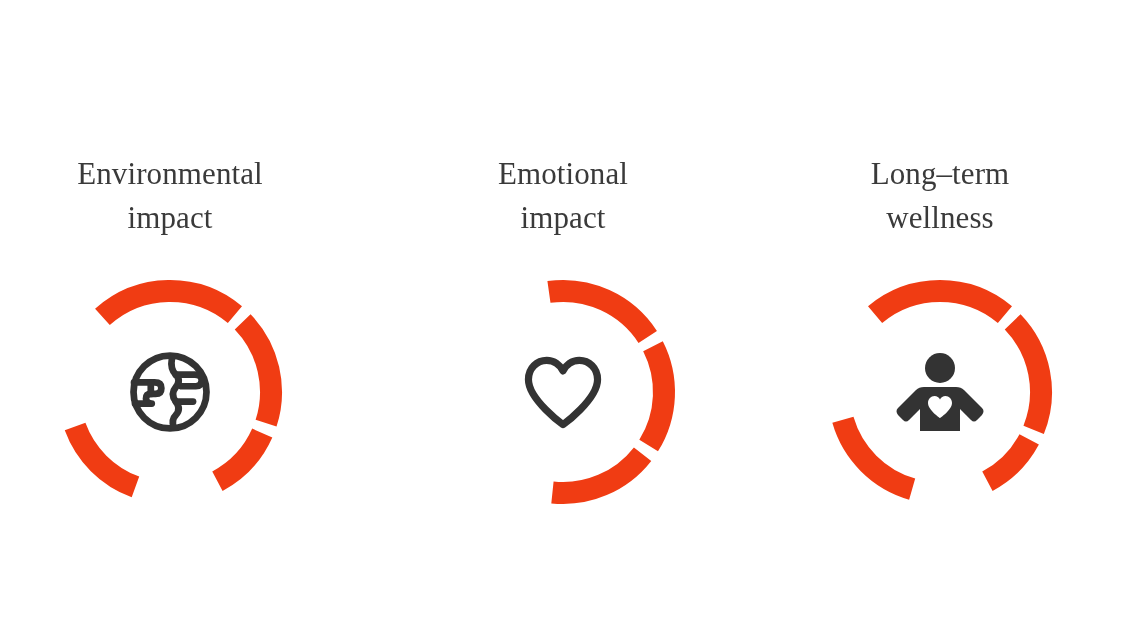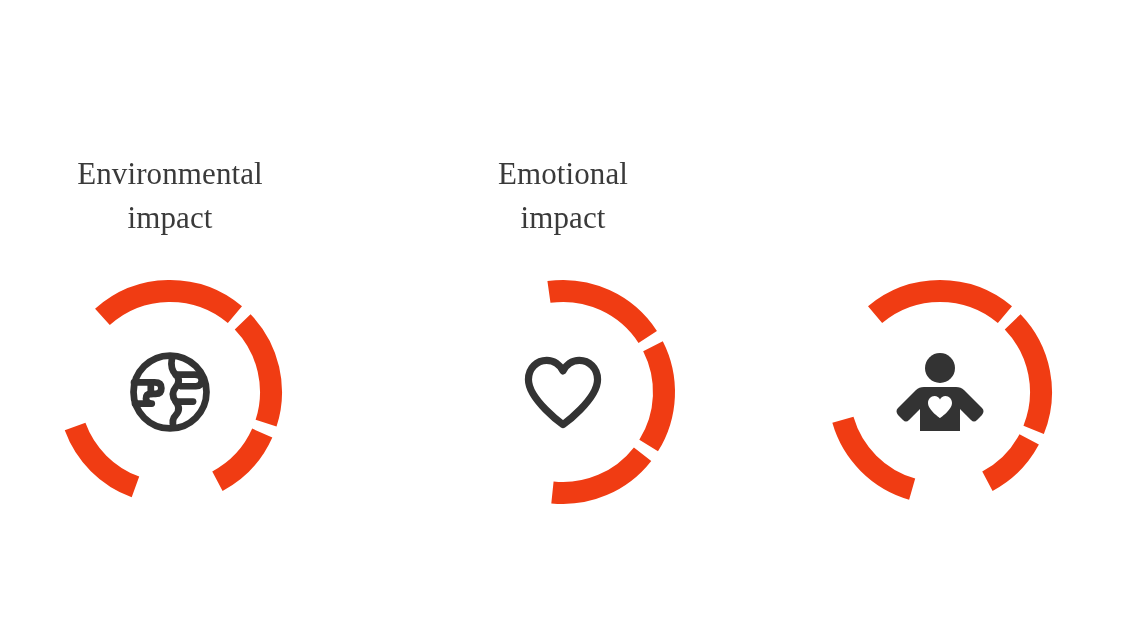--- a/index.html
+++ b/index.html
@@ -123,20 +123,22 @@
                    C 41 17, 47 22, 50 28
                    C 53 22, 59 17, 67 17
                    C 77 17, 86 25, 86 37
                    C 86 58, 50 84, 50 84 Z" fill="none" stroke="#333333" stroke-width="7.5" stroke-linejoin="round" stroke-linecap="round"></path>
         </svg>
       </div>
     </div>
   </div>
 
   <div class="panel" style="left:750px;">
+    <div class="panel-title">Long–term
+wellness</div>
     <div class="ring-wrap">
       <svg class="ring-svg" viewBox="0 0 248 248">
           <path d="M 59.08 46.63 A 101 101 0 0 1 188.92 46.63" fill="none" stroke="#f03c13" stroke-width="22" stroke-linecap="butt"></path>
           <path d="M 196.65 53.84 A 101 101 0 0 1 217.65 161.84" fill="none" stroke="#f03c13" stroke-width="22" stroke-linecap="butt"></path>
           <path d="M 213.18 171.42 A 101 101 0 0 1 171.42 213.18" fill="none" stroke="#f03c13" stroke-width="22" stroke-linecap="butt"></path>
           <path d="M 96.16 221.09 A 101 101 0 0 1 26.91 151.84" fill="none" stroke="#f03c13" stroke-width="22" stroke-linecap="butt"></path>
         </svg>
       <div class="icon-wrap">
         <svg class="icon-svg" width="100" height="100" viewBox="0 0 100 100">
           <g fill="#333333">

